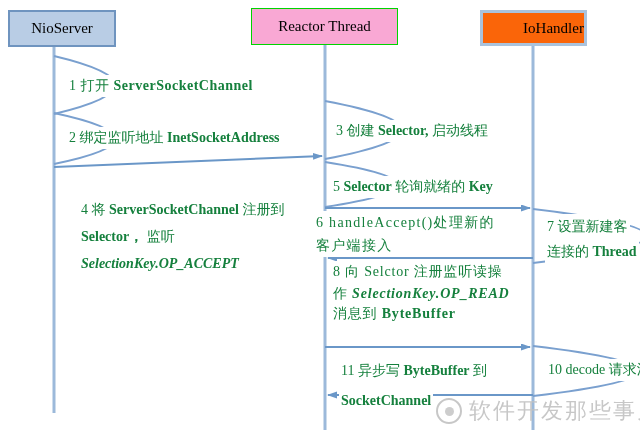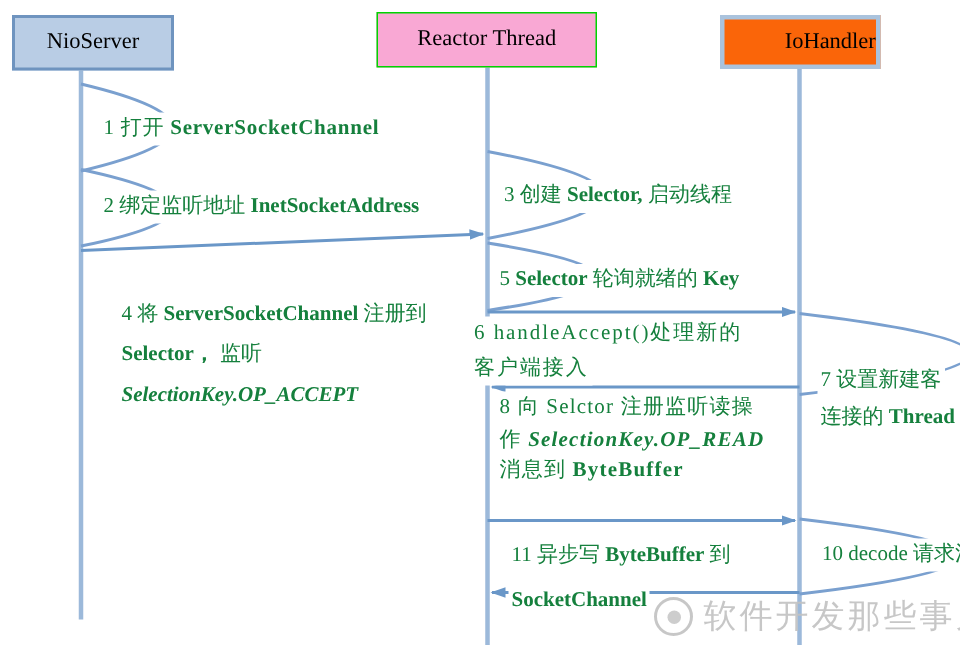--- a/index.html
+++ b/index.html
@@ -89,21 +89,21 @@
         <div class="line" style="height: 27px; line-height: 27px;"><span class="b i">SelectionKey.OP_ACCEPT</span></div>
       </div>
       <div class="msg" style="left: 331px; top: 176px;">
         <div class="line" style="height: 22px; line-height: 22px;"><span>5 </span><span class="b">Selector</span><span> 轮询就绪的 </span><span class="b">Key</span></div>
       </div>
       <div class="msg" style="left: 314px; top: 211px; letter-spacing: 1.3px;">
         <div class="line" style="height: 23px; line-height: 23px;"><span>6 handleAccept()处理新的</span></div>
         <div class="line" style="height: 23px; line-height: 23px;"><span>客户端接入</span></div>
       </div>
       <div class="msg" style="left: 545px; top: 214px;">
-        <div class="line" style="height: 25px; line-height: 25px; margin-top: 27px;"><span>7 设置新建客</span></div>
+        <div class="line" style="height: 25px; line-height: 25px;"><span>7 设置新建客</span></div>
         <div class="line" style="height: 25px; line-height: 25px;"><span>连接的 </span><span class="b">Thread</span></div>
       </div>
       <div class="msg" style="left: 331px; top: 261px; letter-spacing: 0.8px;">
         <div class="line" style="height: 22px; line-height: 22px;"><span>8 向 Selctor 注册监听读操</span></div>
         <div class="line" style="height: 22px; line-height: 22px;"><span>作 </span><span class="b i">SelectionKey.OP_READ</span></div>
       </div>
       <div class="msg" style="left: 331px; top: 302px; letter-spacing: 0.8px;">
         <div class="line" style="height: 23px; line-height: 23px;"><span>消息到 </span><span class="b">ByteBuffer</span></div>
       </div>
       <div class="msg" style="left: 546px; top: 359px;">

